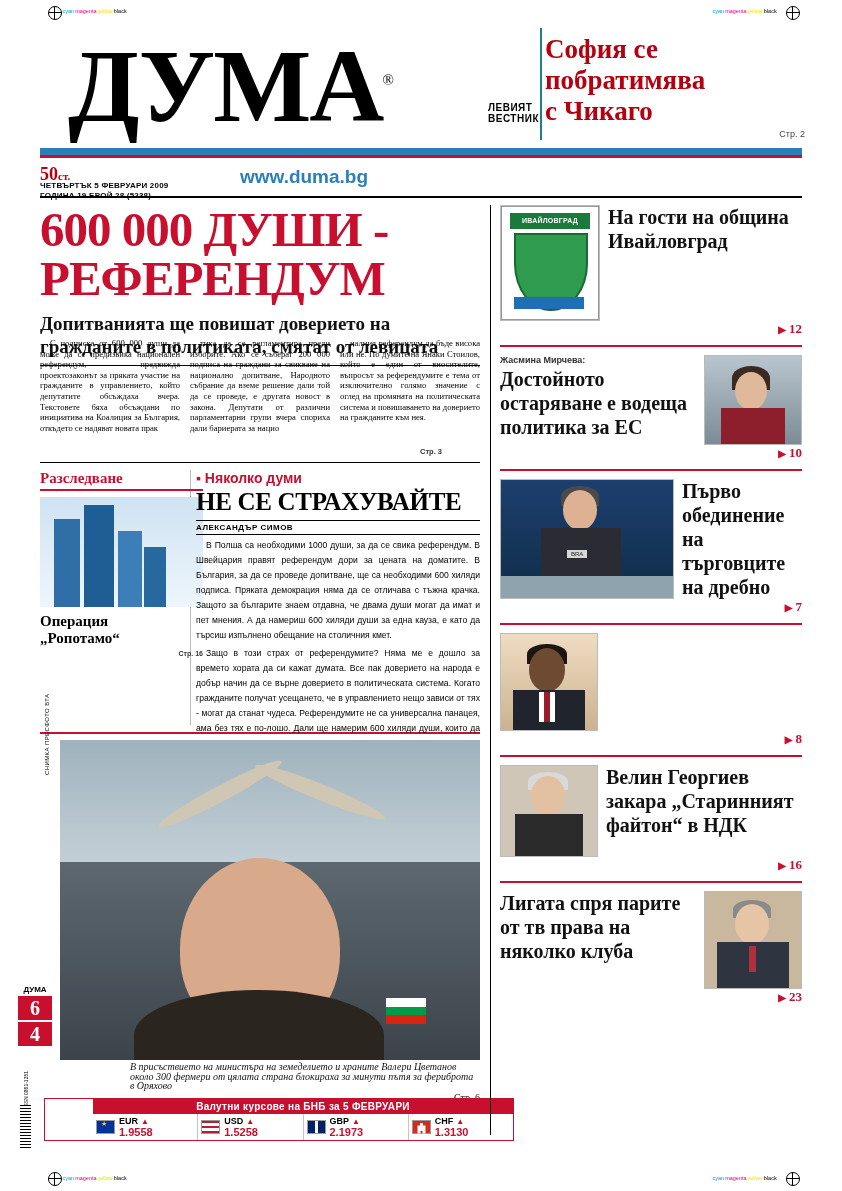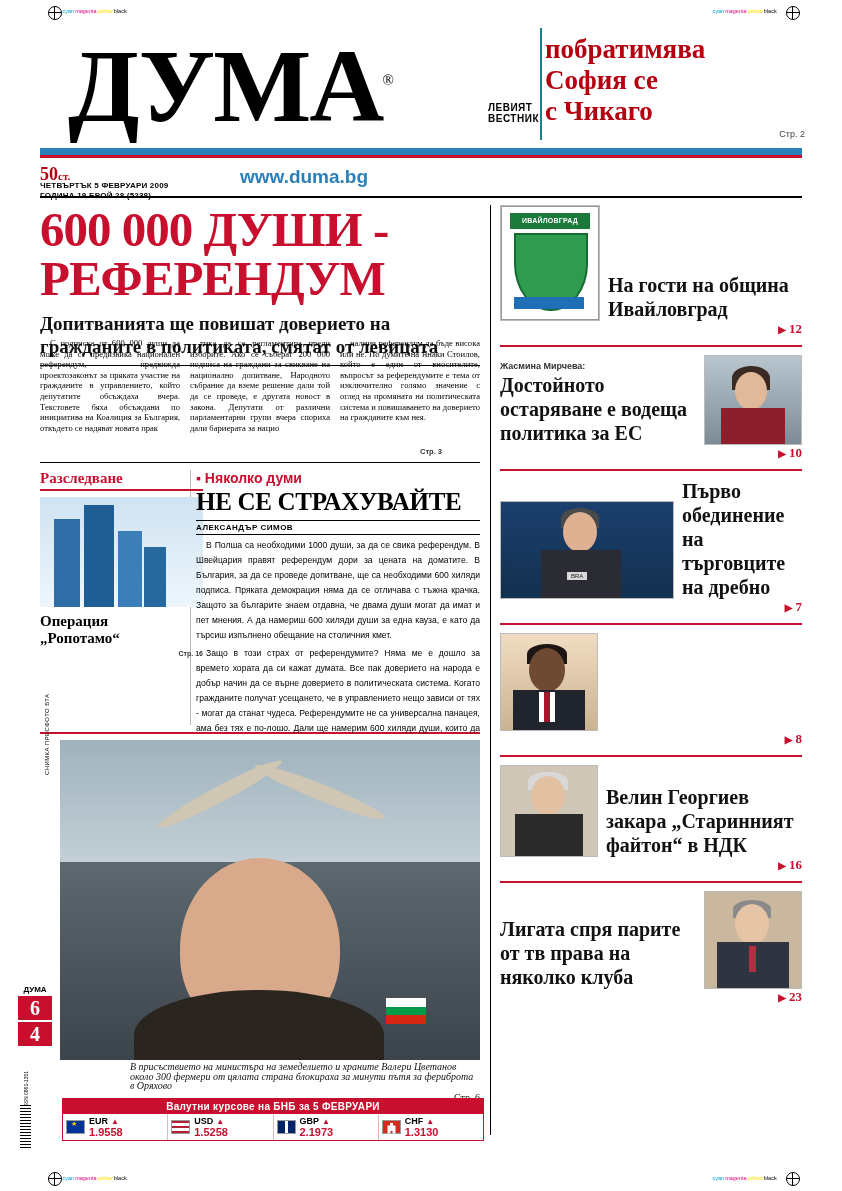--- a/index.html
+++ b/index.html
@@ -81,21 +81,21 @@
 
   
   .badge{position:absolute;left:18px;top:985px;width:34px;text-align:center;font-weight:bold;}
   .badge .n{font-size:8px;}
   .badge .b{margin-top:2px;background:#c8102e;color:#fff;font-family:"Liberation Serif",serif;font-size:20px;line-height:20px;padding:2px 0;}
   .barcode{position:absolute;left:16px;top:1055px;width:16px;height:95px;}
   .barcode .isbn{position:absolute;left:-18px;top:22px;width:56px;font-size:5px;transform:rotate(-90deg);transform-origin:center;white-space:nowrap;}
   .bars{position:absolute;left:4px;top:50px;width:11px;height:44px;background:repeating-linear-gradient(180deg,#000 0 1px,#fff 1px 3px);}
 
   
-  .curr{position:absolute;left:62px;top:1098px;width:420px;border:1px solid #c8102e;}
+  .curr{position:absolute;left:44px;top:1098px;width:420px;border:1px solid #c8102e;padding-left:48px;}
   .curr .hdr{background:#c8102e;color:#fff;font-size:10px;font-weight:bold;text-align:center;padding:2px 0;letter-spacing:.3px;}
   .curr .row{display:flex;align-items:flex-end;}
   .curr .cell{flex:1;display:flex;align-items:center;padding:2px 3px;border-right:1px solid #e2b7bd;}
   .curr .cell:last-child{border-right:none;}
   .curr .fl{width:17px;height:12px;margin-right:4px;border:1px solid #999;flex:none;}
   .fl-eu{background:#003399;position:relative;}
   .fl-eu:after{content:"★";color:#ffcc00;font-size:7px;position:absolute;left:4px;top:-1px;}
   .fl-us{background:linear-gradient(180deg,#b22234 0 20%,#fff 20% 40%,#b22234 40% 60%,#fff 60% 80%,#b22234 80% 100%);}
   .fl-gb{background:#012169;position:relative;}
   .fl-gb:after{content:"";position:absolute;left:7px;top:0;width:3px;height:12px;background:#fff;}
@@ -104,21 +104,21 @@
   .curr .code{font-size:9px;font-weight:bold;}
   .curr .val{font-size:11px;font-weight:bold;color:#c8102e;}
   .curr .up{color:#c8102e;font-size:8px;margin-left:3px;}
   .curr .cellbody{display:flex;flex-direction:column;line-height:11px;}
 
   
   .rail{position:absolute;left:500px;top:205px;width:302px;}
   .rail .sep{height:2px;background:#c8102e;margin:8px 0;}
   .pgmark{text-align:right;font-family:"Liberation Serif",serif;font-weight:bold;font-size:13px;color:#c8102e;}
   .pgmark .tri{font-size:10px;margin-right:3px;}
-  .ritem{display:flex;gap:8px;align-items:flex-end;}
+  .ritem{display:flex;gap:8px;}
   .rtitle{font-family:"Liberation Serif",serif;font-weight:bold;font-size:20px;line-height:24px;color:#111;}
   .rkicker{font-size:9px;font-weight:bold;color:#333;margin-bottom:2px;}
   .rimg{flex:none;border:1px solid #bbb;overflow:hidden;position:relative;background:#8fa3ae;}
 
   .coat{width:96px;height:112px;background:#fff;border:1px solid #999;position:relative;}
   .coat .band{position:absolute;left:8px;top:6px;right:8px;height:16px;background:#1a7a3c;color:#fff;font-size:7px;font-weight:bold;text-align:center;line-height:16px;letter-spacing:.2px;}
   .coat .shield{position:absolute;left:12px;top:26px;width:70px;height:74px;background:#2f9b4e;border-radius:0 0 50% 50%/0 0 60% 60%;border:2px solid #166b33;}
   .coat .wave{position:absolute;left:12px;bottom:10px;width:70px;height:12px;background:#1e6fb5;}
 
   .portrait1{width:96px;height:88px;background:linear-gradient(180deg,#b9c6cf,#7c8b95);position:relative;}
@@ -175,22 +175,22 @@
   </div>
 
   <div class="masthead">
     <div class="logo"><span>ДУМА</span><span class="reg">®</span></div>
     <div class="logo-sub">
       <div>ЛЕВИЯТ</div>
       <div>ВЕСТНИК</div>
     </div>
     <div class="rule-teal"></div>
     <div class="head-promo">
+      <div class="t">София се</div>
       <div class="t">побратимява</div>
-      <div class="t">София се</div>
       <div class="t">с Чикаго</div>
       <div class="pg">Стр. 2</div>
     </div>
   </div>
 
   <div class="blueband"></div>
   <div class="redband"></div>
 
   <div class="infobar">
     <div class="price"><span>50</span><small>ст.</small></div>

